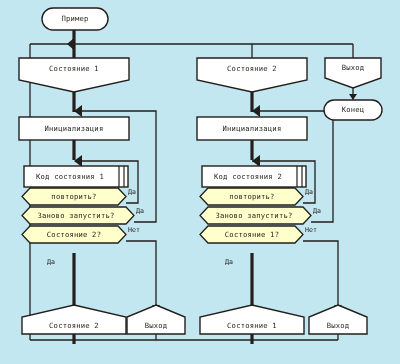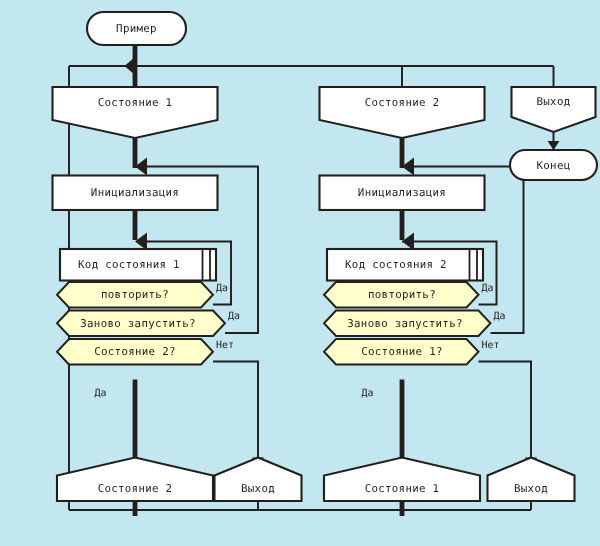--- a/index.html
+++ b/index.html
@@ -3,21 +3,21 @@
 <meta charset="utf-8">
 <style>
   html,body{margin:0;padding:0;}
   body{
     width:400px;height:364px;
     background:#c2e7f0;
     font-family:"DejaVu Sans Mono","Liberation Mono",monospace;
     overflow:hidden;
     position:relative;
   }
-  #stage{position:absolute;left:16px;top:0;width:344px;height:364px;}
+  #stage{position:absolute;left:0;top:0;width:344px;height:364px;}
   svg{display:block;}
   .lbl{
     font-family:"DejaVu Sans Mono","Liberation Mono",monospace;
     font-size:7.2px;
     fill:#241f1c;
     text-anchor:middle;
     dominant-baseline:middle;
     letter-spacing:0.2px;
   }
   .lbl-sm{

